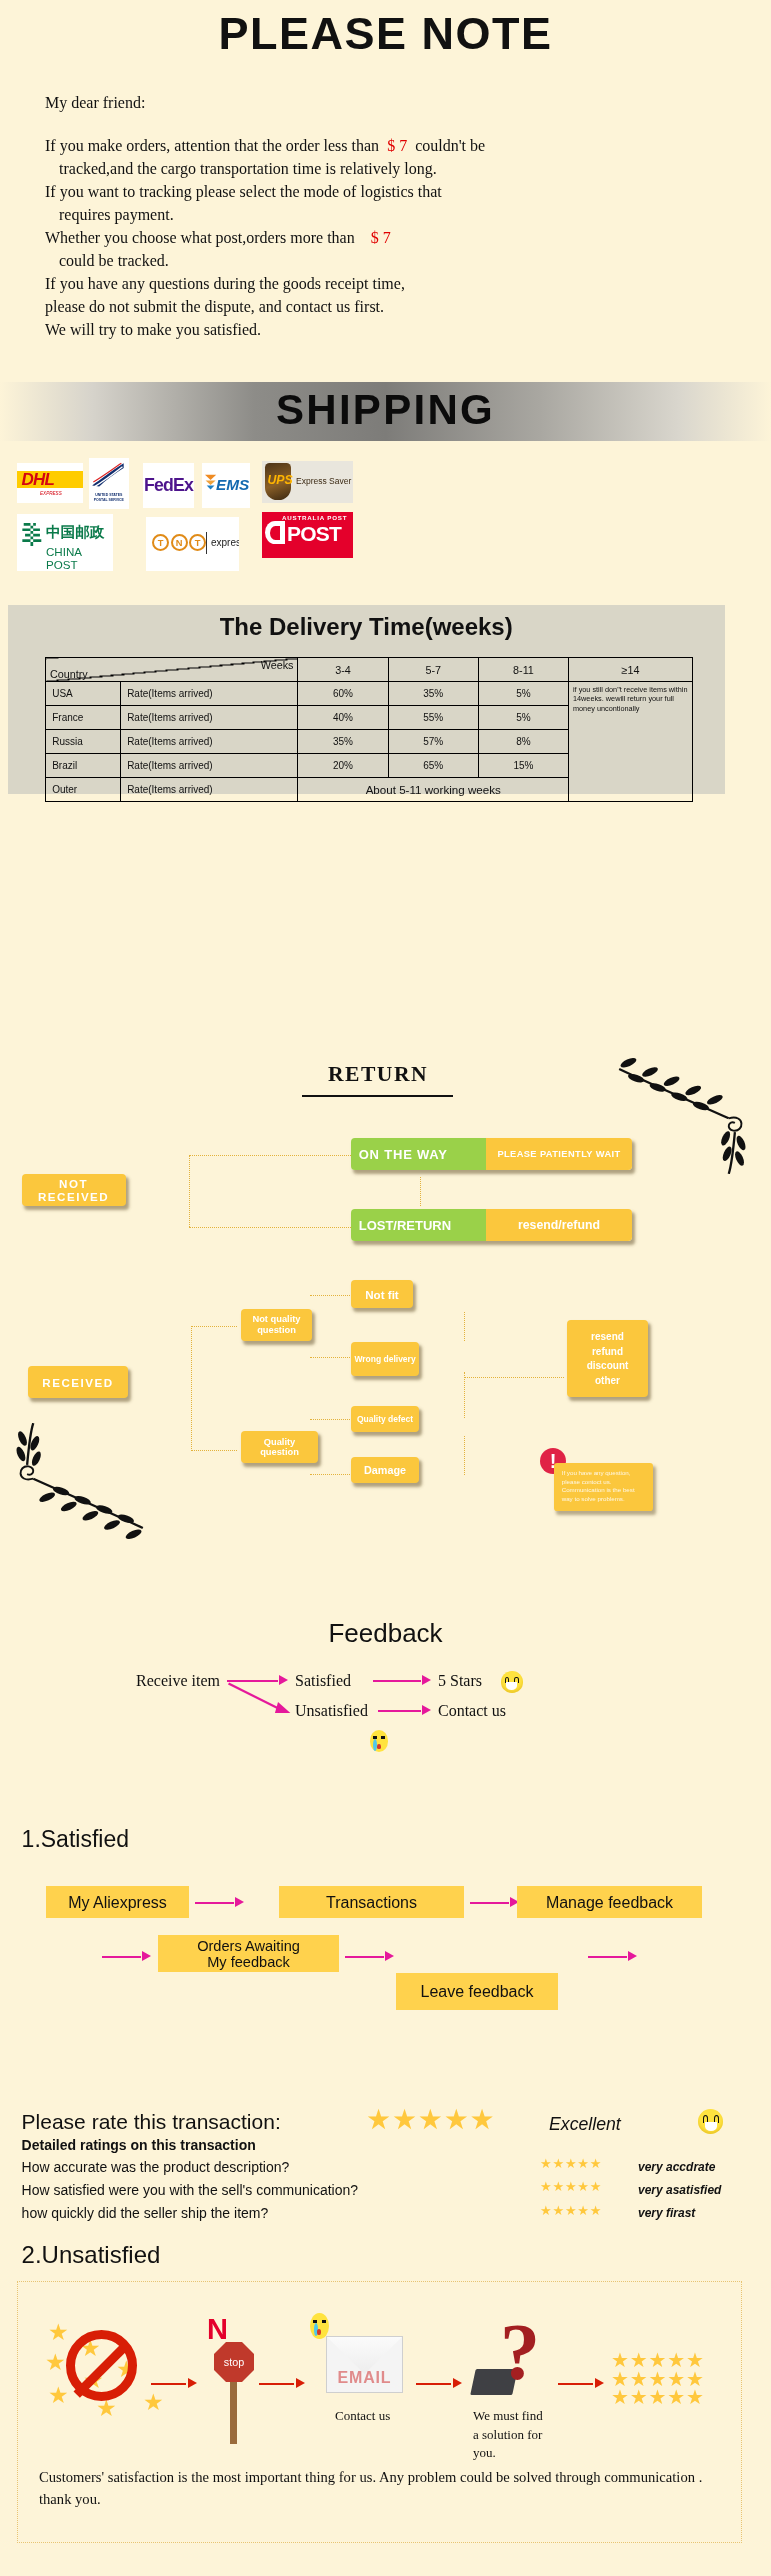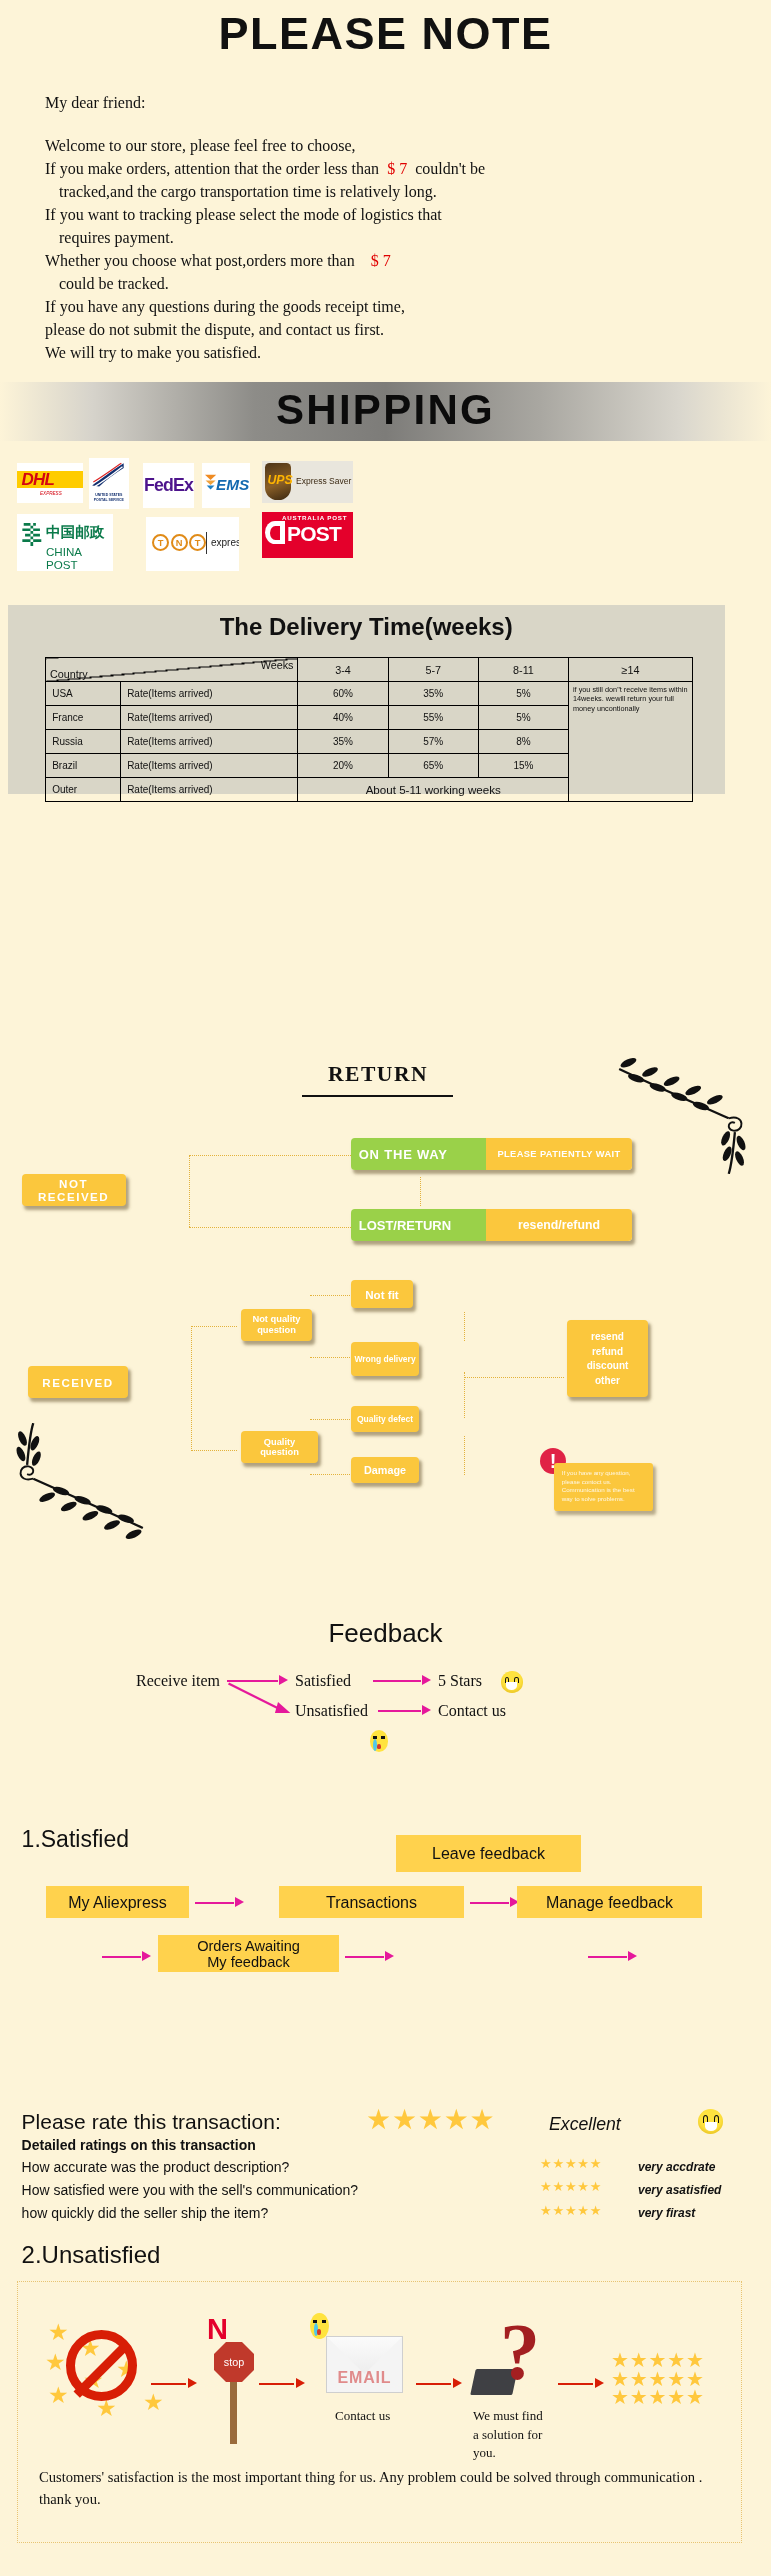--- a/index.html
+++ b/index.html
@@ -221,21 +221,20 @@
 </head>
 <body>
 
 
 
 
 <div class="abs" id="please-note-title">PLEASE NOTE</div>
 
 <div class="abs" id="note-body">
   <span class="greet">My dear friend:</span>
-  <span class="ln">Welcome to our store, please feel free to choose,</span>
   <span class="ln"><span>If you make orders, attention that the order less than</span>&nbsp; <span class="price">$ 7</span>&nbsp; <span>couldn't be</span></span>
   <span class="ln ind">tracked,and the cargo transportation time is relatively long.</span>
   <span class="ln">If you want to tracking please select the mode of logistics that</span>
   <span class="ln ind">requires payment.</span>
   <span class="ln"><span>Whether you choose what post,orders more than</span>&nbsp;&nbsp;&nbsp; <span class="price">$ 7</span></span>
   <span class="ln ind">could be tracked.</span>
   <span class="ln">If you have any questions during the goods receipt time,</span>
   <span class="ln">please do not submit the dispute, and contact us first.</span>
   <span class="ln">We will try to make you satisfied.</span>
 </div>
@@ -534,21 +533,21 @@
 <div class="arr" style="left:102px; top:1948px; width:48px; height:15.4px;">
   <div class="shaft" style="width:39px;"></div>
     <div class="head"></div>
 </div>
 <div class="abs ybox" style="left:158px; top:1935px; width:181px; height:37px; white-space:pre-line; font-size:14.6px; line-height:16px;">Orders Awaiting
 My feedback</div>
 <div class="arr" style="left:345px; top:1948px; width:48px; height:15.4px;">
   <div class="shaft" style="width:39px;"></div>
     <div class="head"></div>
 </div>
-<div class="abs ybox" style="left:396px; top:1835px; width:185px; height:37px;">Leave feedback</div>
+<div class="abs ybox" style="left:396px; top:1973px; width:162px; height:37px;">Leave feedback</div>
 <div class="arr" style="left:588px; top:1948px; width:48px; height:15.4px;">
   <div class="shaft" style="width:39px;"></div>
     <div class="head"></div>
 </div>
 
 
 <div class="abs" id="rate-line">Please rate this transaction:</div>
 <div class="abs stars" style="left:366px; top:2106px; font-size:28px;">★★★★★</div>
 <div class="abs" id="excellent" style="left:549px; top:2114px;">Excellent</div>
 <div class="abs smiley" style="left:652px; top:2108px; width:25px; height:25px;">

